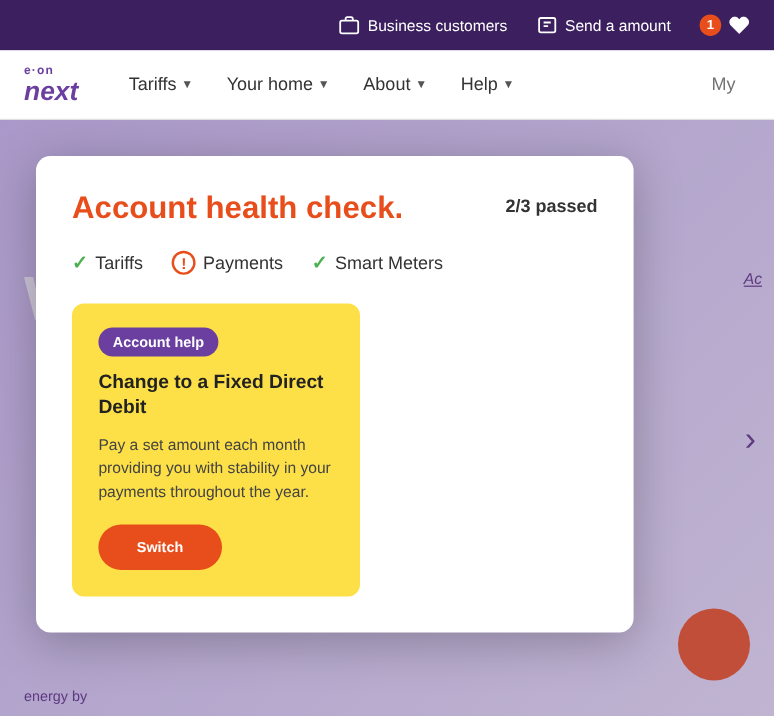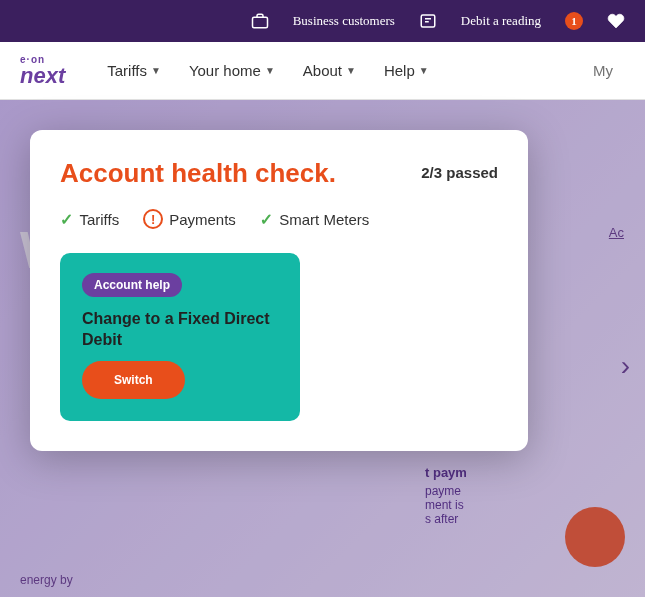--- a/index.html
+++ b/index.html
@@ -18,26 +18,25 @@
       height: 42px;
       display: flex;
       align-items: center;
       justify-content: flex-end;
       padding: 0 20px;
       gap: 24px;
     }
     .top-bar-item {
       display: flex;
       align-items: center;
-      gap: 24px;
+      gap: 6px;
       color: #fff;
       font-size: 13px;
       cursor: pointer;
       text-decoration: none;
-      font-family: Liberation Serif, serif;
     }
     .top-bar-icon {
       width: 18px;
       height: 18px;
     }
     .notification-badge {
       background: #e84e1b;
       color: white;
       border-radius: 50%;
       width: 18px;
@@ -119,24 +118,25 @@
       top: 120px;
       left: 20px;
       font-size: 52px;
       font-weight: bold;
       color: white;
       opacity: 0.9;
     }
     .account-link-bg {
       position: absolute;
       top: 125px;
-      right: 21px;
+      right: 10px;
       font-size: 13px;
       color: #5a3080;
       text-decoration: underline;
+      font-style: italic;
     }
     .orange-circle {
       position: absolute;
       bottom: 30px;
       right: 20px;
       width: 60px;
       height: 60px;
       background: #e84e1b;
       border-radius: 50%;
     }
@@ -243,21 +243,21 @@
       align-items: center;
       justify-content: center;
       color: #e84e1b;
       font-size: 13px;
       font-weight: bold;
       flex-shrink: 0;
     }
 
     
     .card {
-      background: #14b8a6;
+      background: #fde047;
       border-radius: 10px;
       padding: 20px 22px 22px 22px;
       max-width: 240px;
     }
     .card-tag {
       background: #6b3fa0;
       color: white;
       font-size: 12px;
       font-weight: bold;
       padding: 5px 12px;
@@ -298,21 +298,21 @@
       <rect x="2" y="7" width="20" height="14" rx="2"></rect>
         <path d="M16 7V5a2 2 0 0 0-2-2h-4a2 2 0 0 0-2 2v2"></path>
     </svg>
     <span>Business customers</span>
   </a>
   <a class="top-bar-item">
     <svg class="top-bar-icon" viewBox="0 0 24 24" fill="none" stroke="white" stroke-width="2">
       <rect x="3" y="4" width="18" height="16" rx="2"></rect>
       <path d="M8 9h8M8 13h5"></path>
     </svg>
-    <span>Debit a reading</span>
+    <span>Send a amount</span>
   </a>
   <div class="top-bar-item">
     <div class="notification-badge">1</div>
     <svg class="top-bar-icon" viewBox="0 0 24 24" fill="white" stroke="white" stroke-width="1">
       <path d="M20.84 4.61a5.5 5.5 0 0 0-7.78 0L12 5.67l-1.06-1.06a5.5 5.5 0 0 0-7.78 7.78l1.06 1.06L12 21.23l7.78-7.78 1.06-1.06a5.5 5.5 0 0 0 0-7.78z"></path>
     </svg>
   </div>
 </div>
 
 <div class="nav-bar">
@@ -378,15 +378,16 @@
     </div>
     <div class="check-item">
       <span class="check-icon-green">✓</span>
       <span>Smart Meters</span>
     </div>
   </div>
 
   <div class="card">
     <div class="card-tag">Account help</div>
     <div class="card-title">Change to a Fixed Direct Debit</div>
+    <div class="card-desc">Pay a set amount each month providing you with stability in your payments throughout the year.</div>
     <button class="switch-btn">Switch</button>
   </div>
 </div>
 
 </body></html>

